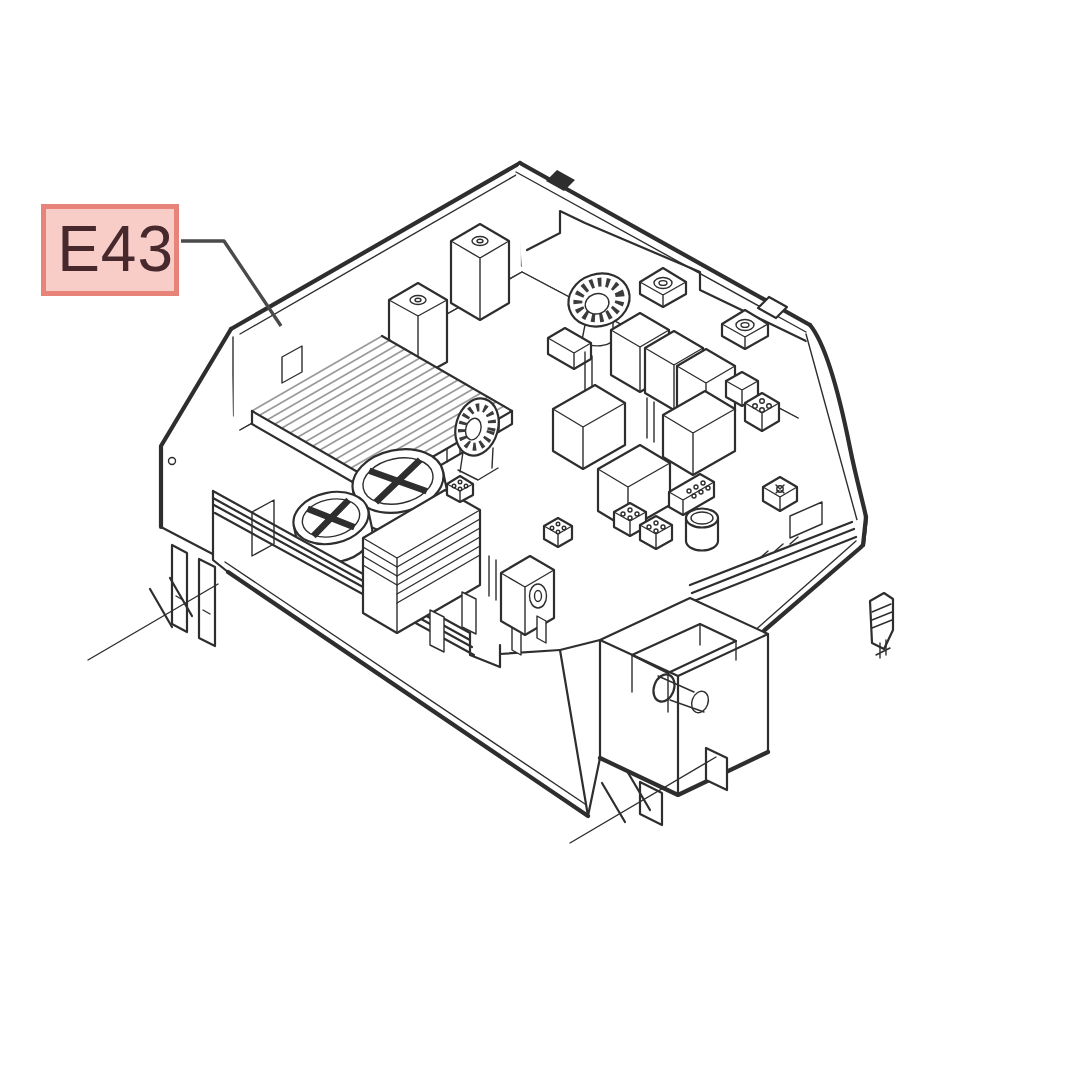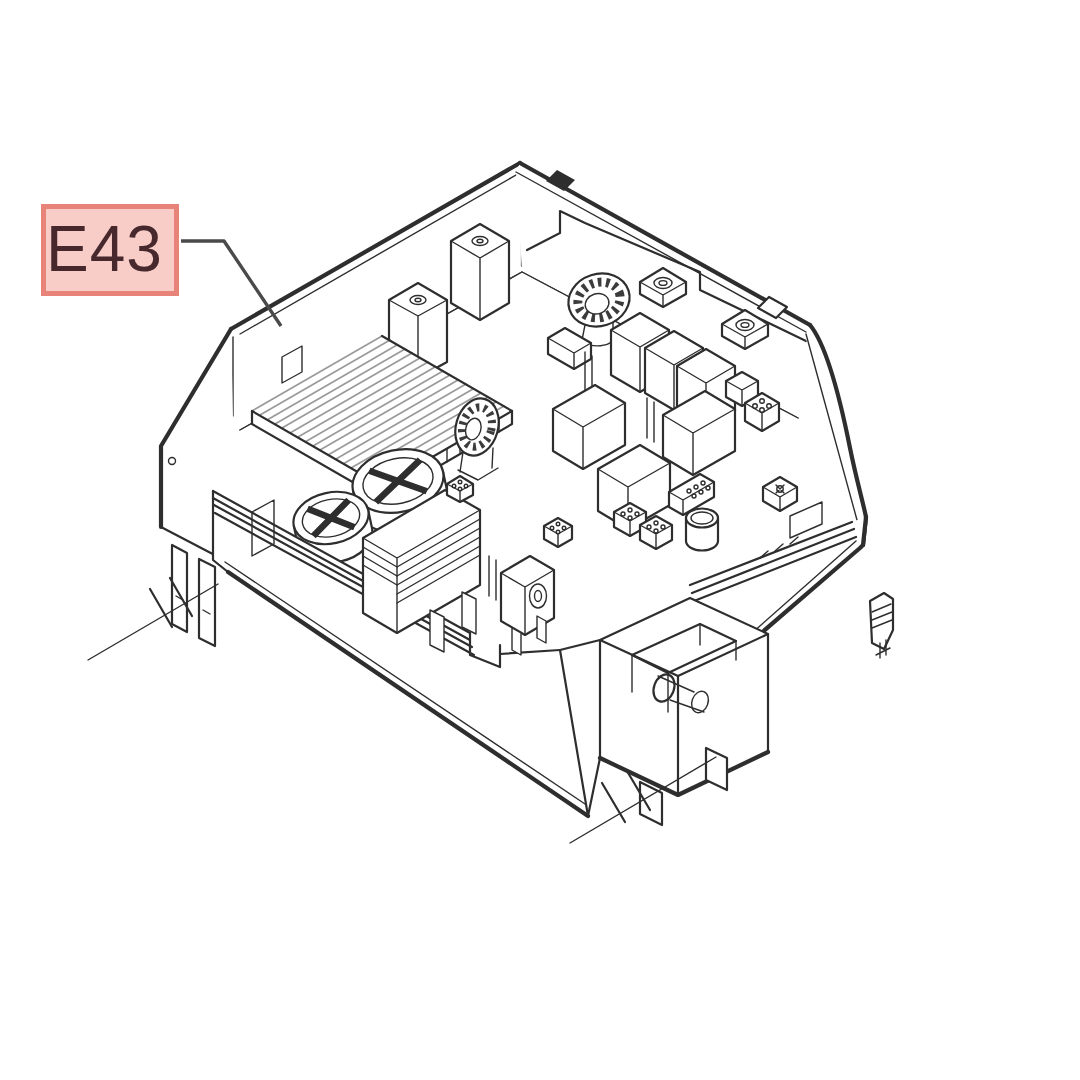--- a/index.html
+++ b/index.html
@@ -23,21 +23,21 @@
   .w2{fill:#ffffff;}
   .fin{stroke:var(--fin);stroke-width:1.7;fill:none;stroke-linecap:round;}
   .hatch{stroke:#3c3c3c;fill:none;}
   .xbar{stroke:var(--line);stroke-width:6.5;fill:none;stroke-linecap:butt;}
   .dark{fill:var(--line);stroke:none;}
   .leader{stroke:var(--line-soft);stroke-width:3.4;fill:none;stroke-linejoin:round;}
   .callout{
     position:absolute;left:41px;top:204px;width:138px;height:92px;
     background:var(--callout-fill);
     border:5px solid var(--callout-border);
-    display:flex;align-items:center;justify-content:flex-start;
+    display:flex;align-items:center;justify-content:flex-end;
   }
   .callout-label{
     font-size:64px;line-height:1;color:var(--callout-text);
     letter-spacing:1px;padding-bottom:2px;
   }
 </style>
 </head>
 <body>
 
 <div class="canvas">

